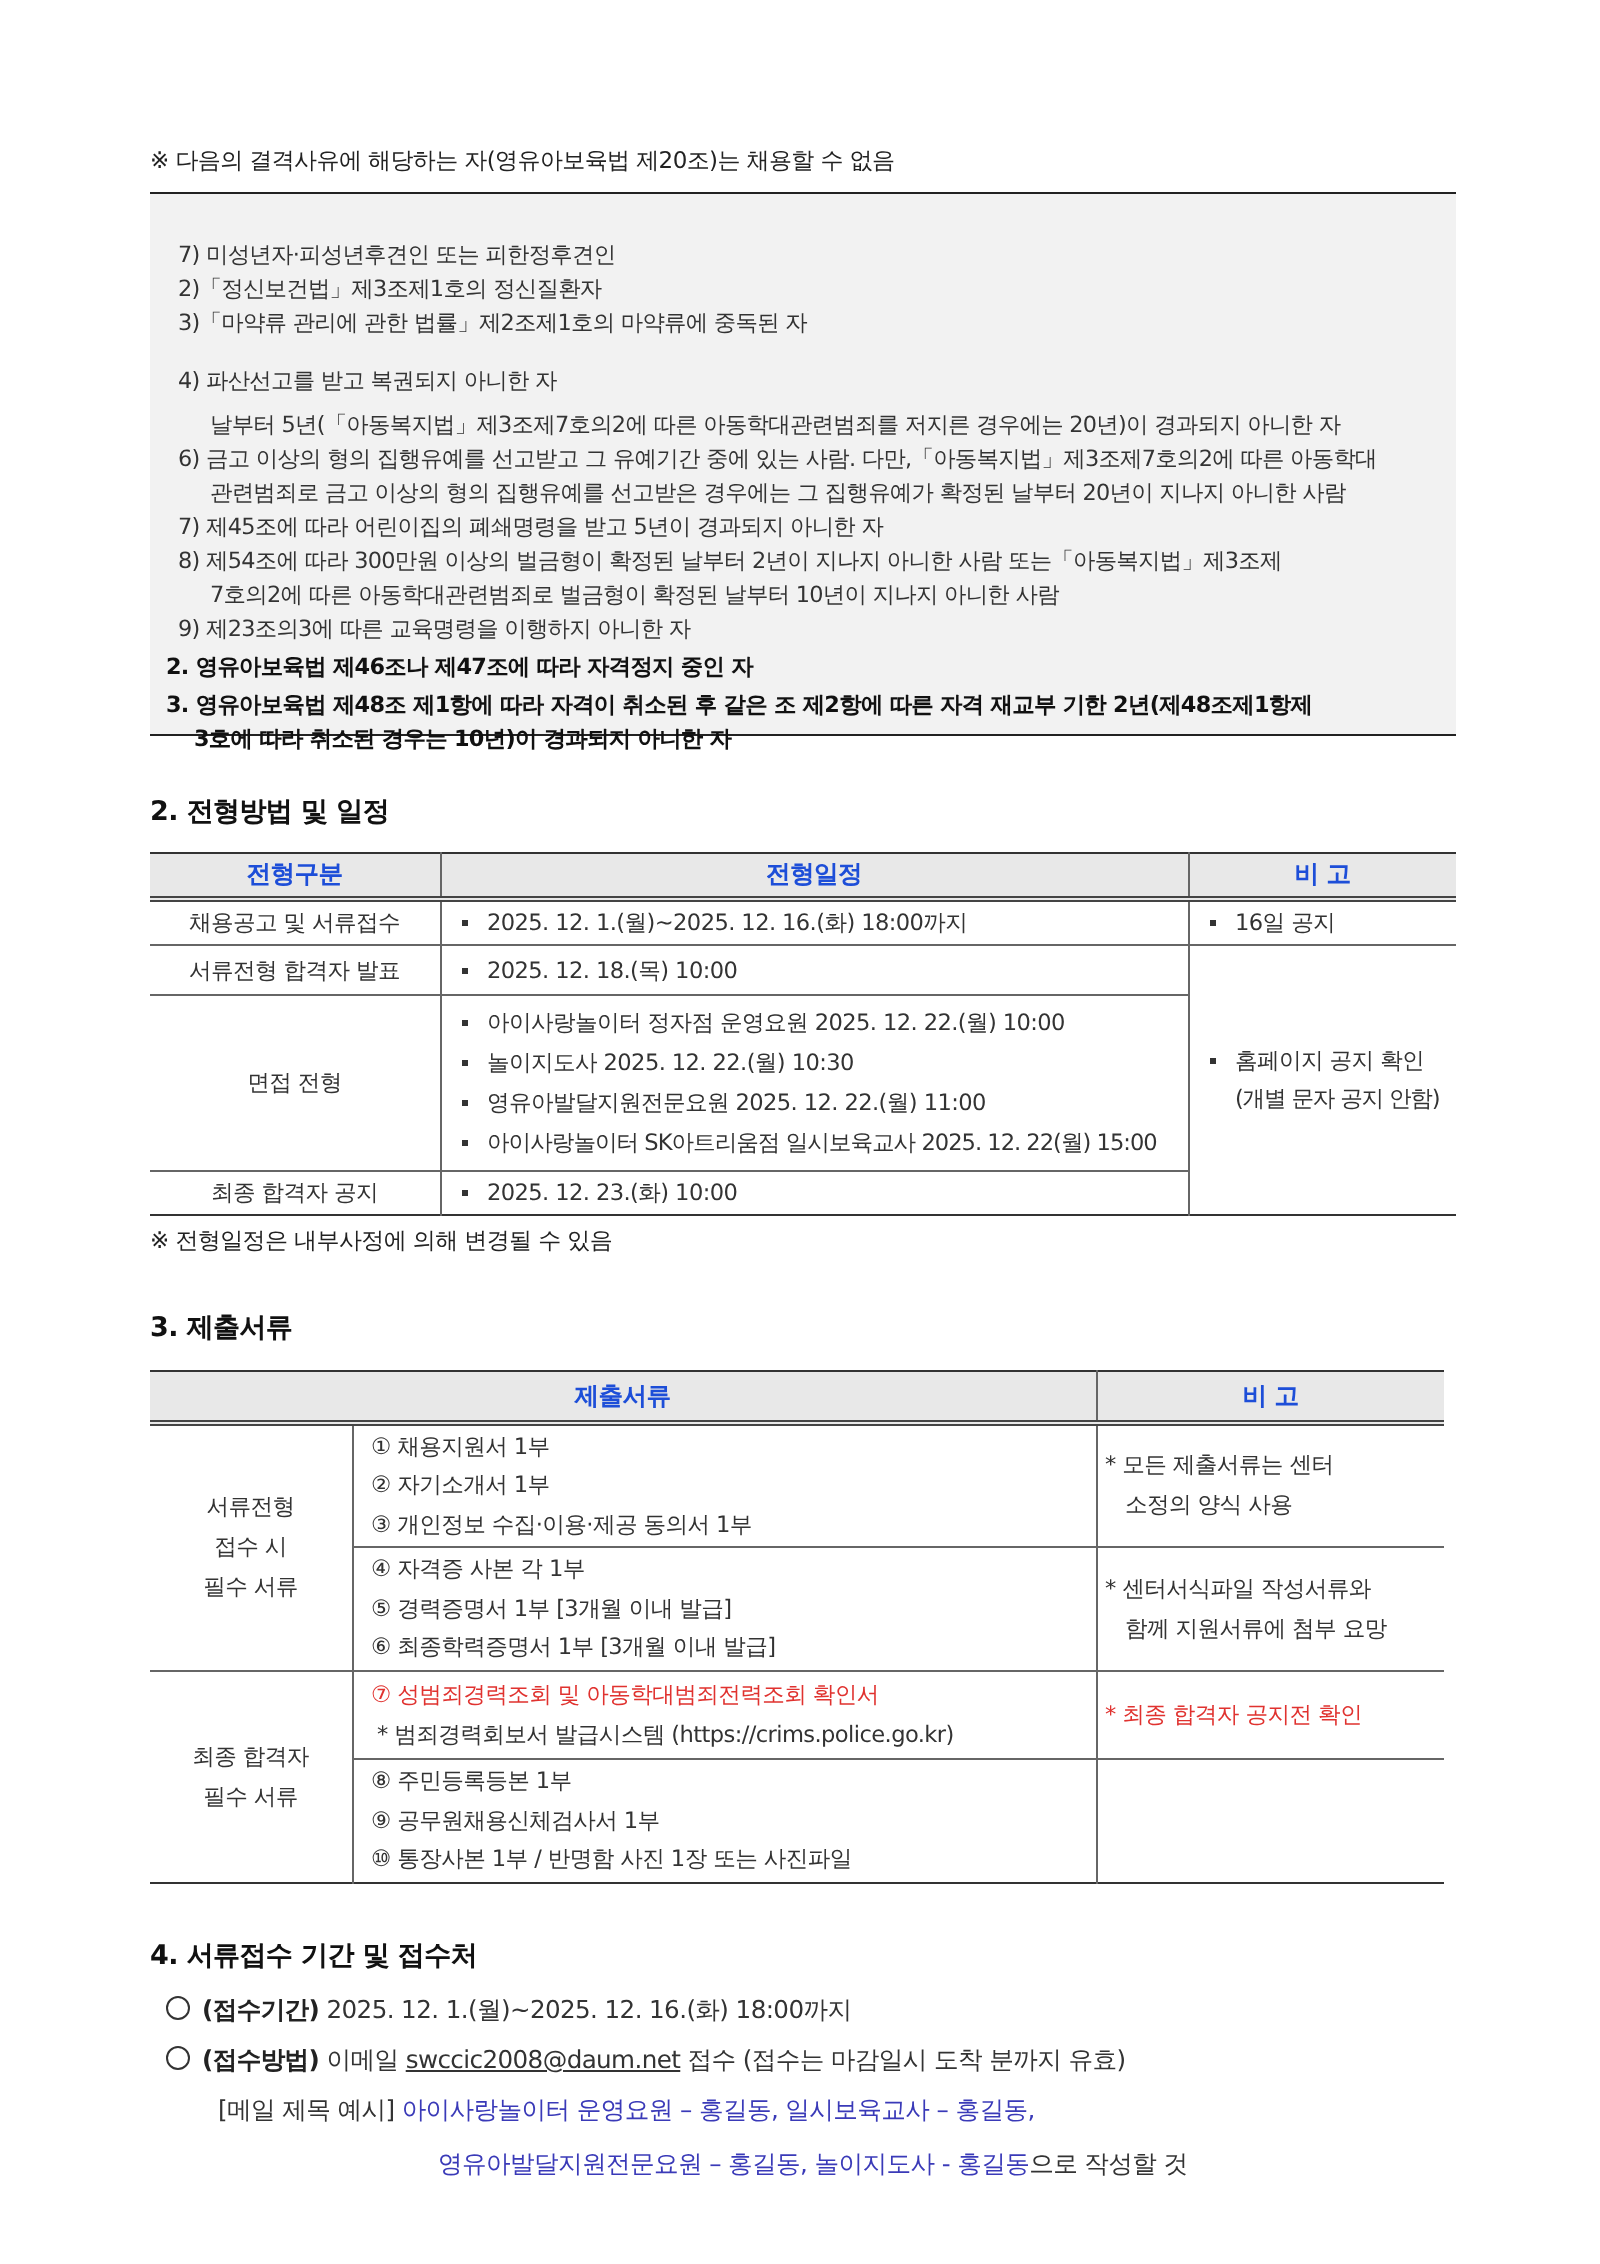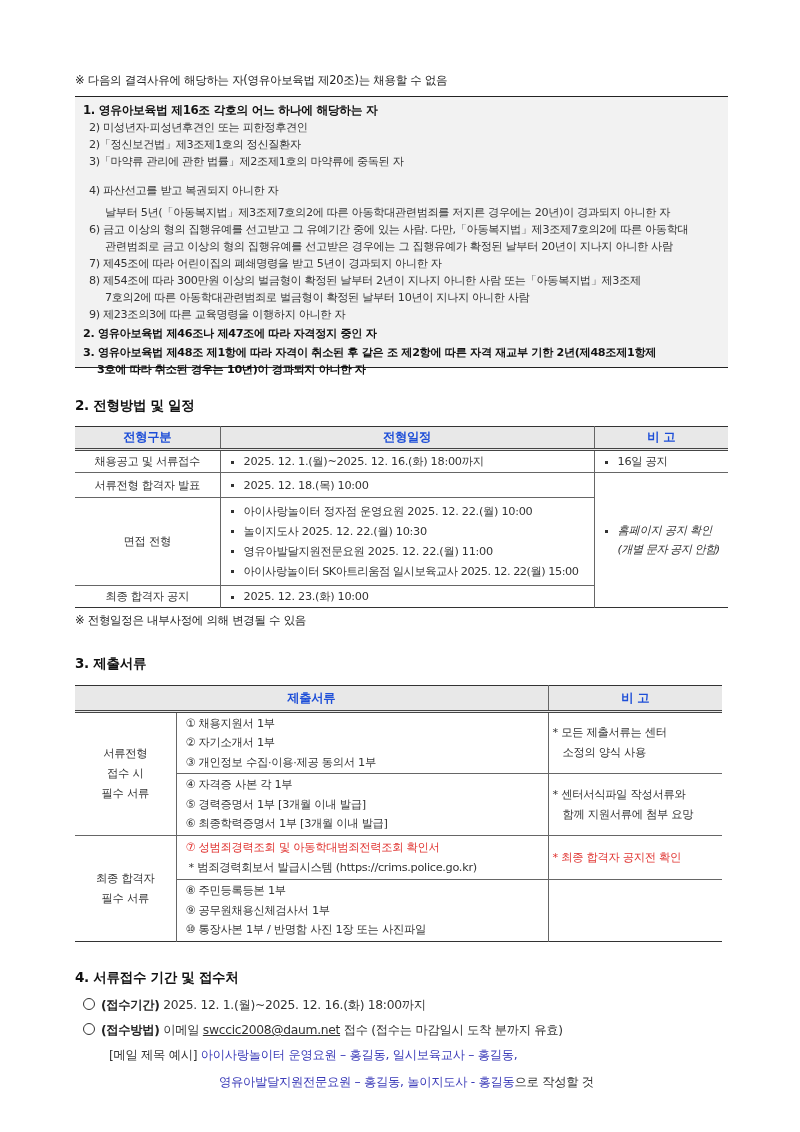--- a/index.html
+++ b/index.html
@@ -43,22 +43,21 @@
   .s4 b { color:#222; }
   .circle { display:inline-block; width:10px; height:10px; border:1.2px solid #333; border-radius:50%; vertical-align:-1px; margin-right:6px; }
   .email { text-decoration:underline; }
 </style>
 </head>
 <body>
 
 <div class="abs note" style="left:75px; top:73px;">※ 다음의 결격사유에 해당하는 자(영유아보육법 제20조)는 채용할 수 없음</div>
 
 <div class="dq-box">
-  <div class="dq-line bold" style="left:8px; top:6px; font-size:11.8px;">1. 영유아보육법 제16조 각호의 어느 하나에 해당하는 자</div>
-  <div class="dq-line" style="left:14px; top:23px;">2) 미성년자·피성년후견인 또는 피한정후견인</div>
+  <div class="dq-line" style="left:14px; top:23px;">7) 미성년자·피성년후견인 또는 피한정후견인</div>
   <div class="dq-line" style="left:14px; top:40px;">2)「정신보건법」제3조제1호의 정신질환자</div>
   <div class="dq-line" style="left:14px; top:57px;">3)「마약류 관리에 관한 법률」제2조제1호의 마약류에 중독된 자</div>
   <div class="dq-line" style="left:14px; top:86px;">4) 파산선고를 받고 복권되지 아니한 자</div>
   <div class="dq-line" style="left:30px; top:108px;">날부터 5년(「아동복지법」제3조제7호의2에 따른 아동학대관련범죄를 저지른 경우에는 20년)이 경과되지 아니한 자</div>
   <div class="dq-line" style="left:14px; top:125px;">6) 금고 이상의 형의 집행유예를 선고받고 그 유예기간 중에 있는 사람. 다만,「아동복지법」제3조제7호의2에 따른 아동학대</div>
   <div class="dq-line" style="left:30px; top:142px;">관련범죄로 금고 이상의 형의 집행유예를 선고받은 경우에는 그 집행유예가 확정된 날부터 20년이 지나지 아니한 사람</div>
   <div class="dq-line" style="left:14px; top:159px;">7) 제45조에 따라 어린이집의 폐쇄명령을 받고 5년이 경과되지 아니한 자</div>
   <div class="dq-line" style="left:14px; top:176px;">8) 제54조에 따라 300만원 이상의 벌금형이 확정된 날부터 2년이 지나지 아니한 사람 또는「아동복지법」제3조제</div>
   <div class="dq-line" style="left:30px; top:193px;">7호의2에 따른 아동학대관련범죄로 벌금형이 확정된 날부터 10년이 지나지 아니한 사람</div>
   <div class="dq-line" style="left:14px; top:210px;">9) 제23조의3에 따른 교육명령을 이행하지 아니한 자</div>
@@ -88,21 +87,21 @@
     </td>
     <td class="bul">
       <div class="bul-line"><span class="sq"></span><span>16일 공지</span></div>
     </td>
   </tr>
   <tr style="height:25px;">
     <td class="center">서류전형 합격자 발표</td>
     <td class="bul">
       <div class="bul-line"><span class="sq"></span><span>2025. 12. 18.(목) 10:00</span></div>
     </td>
-    <td rowspan="3" class="bul" style="line-height:19px;font-style:italic;">
+    <td rowspan="3" class="bul" style="line-height:19px;">
       <div style="white-space:nowrap;"><span class="sq"></span><span>홈페이지 공지 확인</span></div>
       <div style="white-space:nowrap; padding-left:13px; letter-spacing:-0.6px;">(개별 문자 공지 안함)</div>
     </td>
   </tr>
   <tr style="height:88px;">
     <td class="center">면접 전형</td>
     <td class="bul">
       <div class="bul-line" style="height:20px;line-height:20px;"><span class="sq"></span><span>아이사랑놀이터 정자점 운영요원 2025. 12. 22.(월) 10:00</span></div>
       <div class="bul-line" style="height:20px;line-height:20px;"><span class="sq"></span><span>놀이지도사 2025. 12. 22.(월) 10:30</span></div>
       <div class="bul-line" style="height:20px;line-height:20px;"><span class="sq"></span><span>영유아발달지원전문요원 2025. 12. 22.(월) 11:00</span></div>

